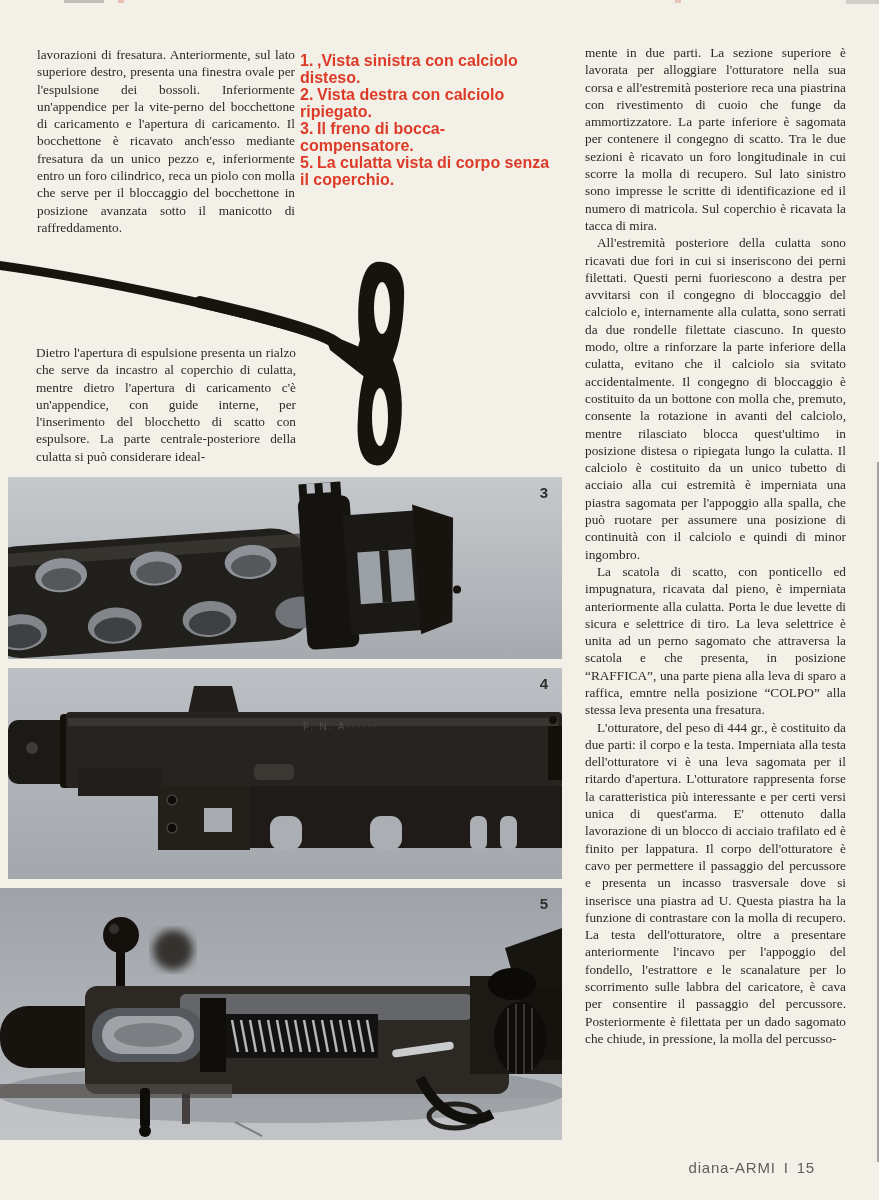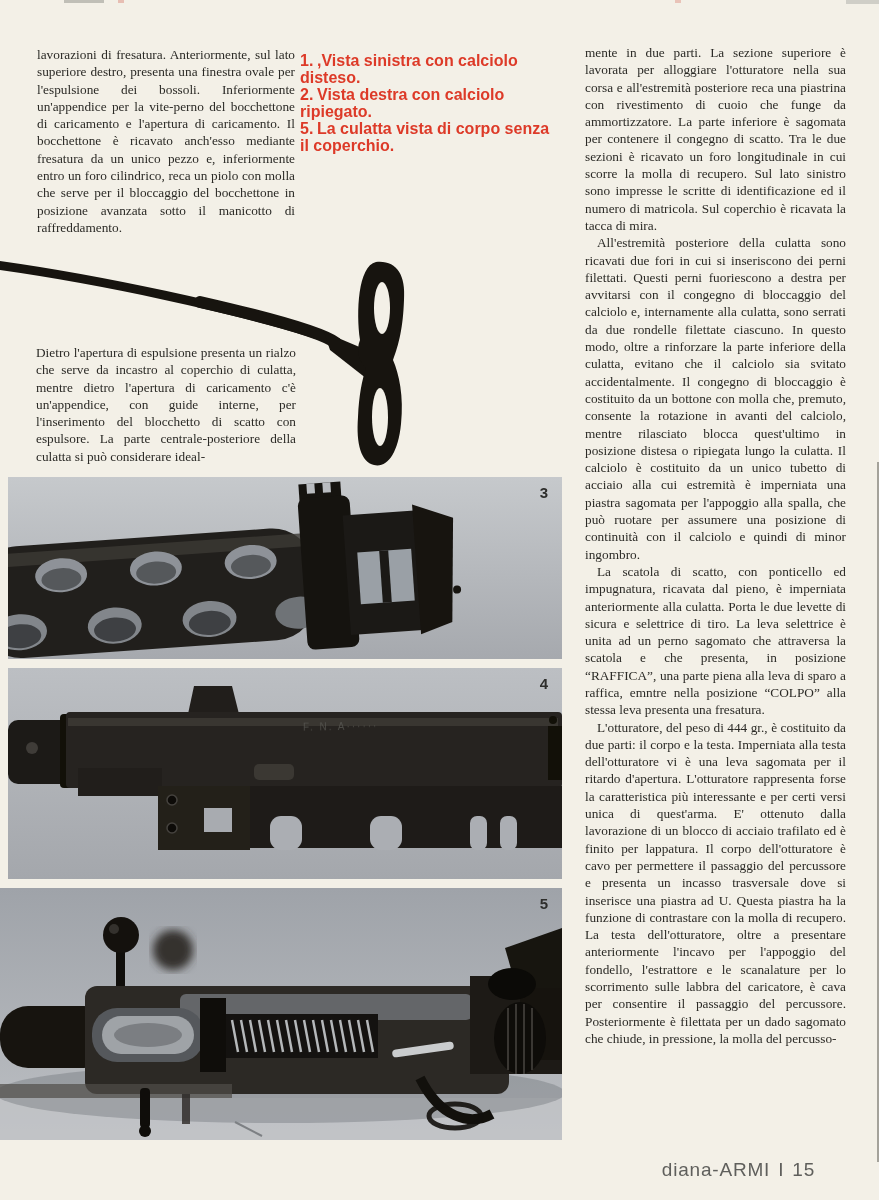--- a/index.html
+++ b/index.html
@@ -54,21 +54,21 @@
     opacity:.65;filter:blur(.6px);
     transform:rotate(-1deg);
   }
   
   .rod-fig{position:absolute;left:0;top:256px;width:450px;height:215px;}
   
   .footer{
     position:absolute;left:560px;top:1159px;width:255px;
     text-align:right;
     font-family:"Liberation Sans", sans-serif;
-    font-size:19px;color:#5f5f5c;letter-spacing:.8px;
+    font-size:15px;color:#5f5f5c;letter-spacing:.8px;
   }
   .footer .sep{padding:0 8px;}
   
   .mark{position:absolute;}
   .edge-line{
     position:absolute;right:0;top:462px;width:2px;height:700px;
     background:#55534e;opacity:.5;
   }
   .blob{
     font-weight:bold;
@@ -88,20 +88,21 @@
   <div class="mark" style="left:846px;top:0;width:33px;height:4px;background:#b7b7b2;opacity:.6;"></div>
   <div class="edge-line"></div>
 
   <div class="textcol" style="left:37px;top:46px;width:258px;">
     <p>lavorazioni di fresatura. Anteriormente, sul lato superiore destro, presenta una finestra ovale per l'espulsione dei bossoli. Inferiormente un'appendice per la vite-perno del bocchettone di caricamento e l'apertura di caricamento. Il bocchettone è ricavato anch'esso mediante fresatura da un unico pezzo e, inferiormente entro un foro cilindrico, reca un piolo con molla che serve per il bloccaggio del bocchettone in posizione avanzata sotto il manicotto di raffreddamento.</p>
   </div>
 
   <div class="captions">
     <p><span class="capnum">1.</span><span>,Vista sinistra con calciolo disteso.</span></p>
     <p><span class="capnum">2.</span><span>Vista destra con calciolo ripiegato.</span></p>
+    <p><span class="capnum">3.</span><span>Il freno di bocca-compensatore.</span></p>
     <p><span class="capnum">5.</span><span>La culatta vista di corpo senza il coperchio.</span></p>
   </div>
 
   <div class="rod-fig">
     <svg viewBox="0 0 450 215" xmlns="http://www.w3.org/2000/svg">
       <path d="M-4,9 C90,22 240,52 330,83" stroke="#17140f" stroke-width="9" fill="none" stroke-linecap="round"></path>
       <path d="M200,46 C270,62 322,76 336,87" stroke="#17140f" stroke-width="12" fill="none" stroke-linecap="round"></path>
       <path d="M324,76 L376,98 L376,130 L330,94 Z" fill="#17140f"></path>
       <path d="M376,6 C396,4 406,18 404,44 C403,72 399,88 393,104 C399,118 404,140 401,168 C398,198 387,212 374,209 C361,206 356,188 358,161 C359,139 362,124 366,112 C358,104 356,94 360,84 C356,56 358,10 376,6 Z" fill="#17140f"></path>
       <ellipse cx="382" cy="52" rx="8" ry="26" fill="#f3f0e7"></ellipse>

